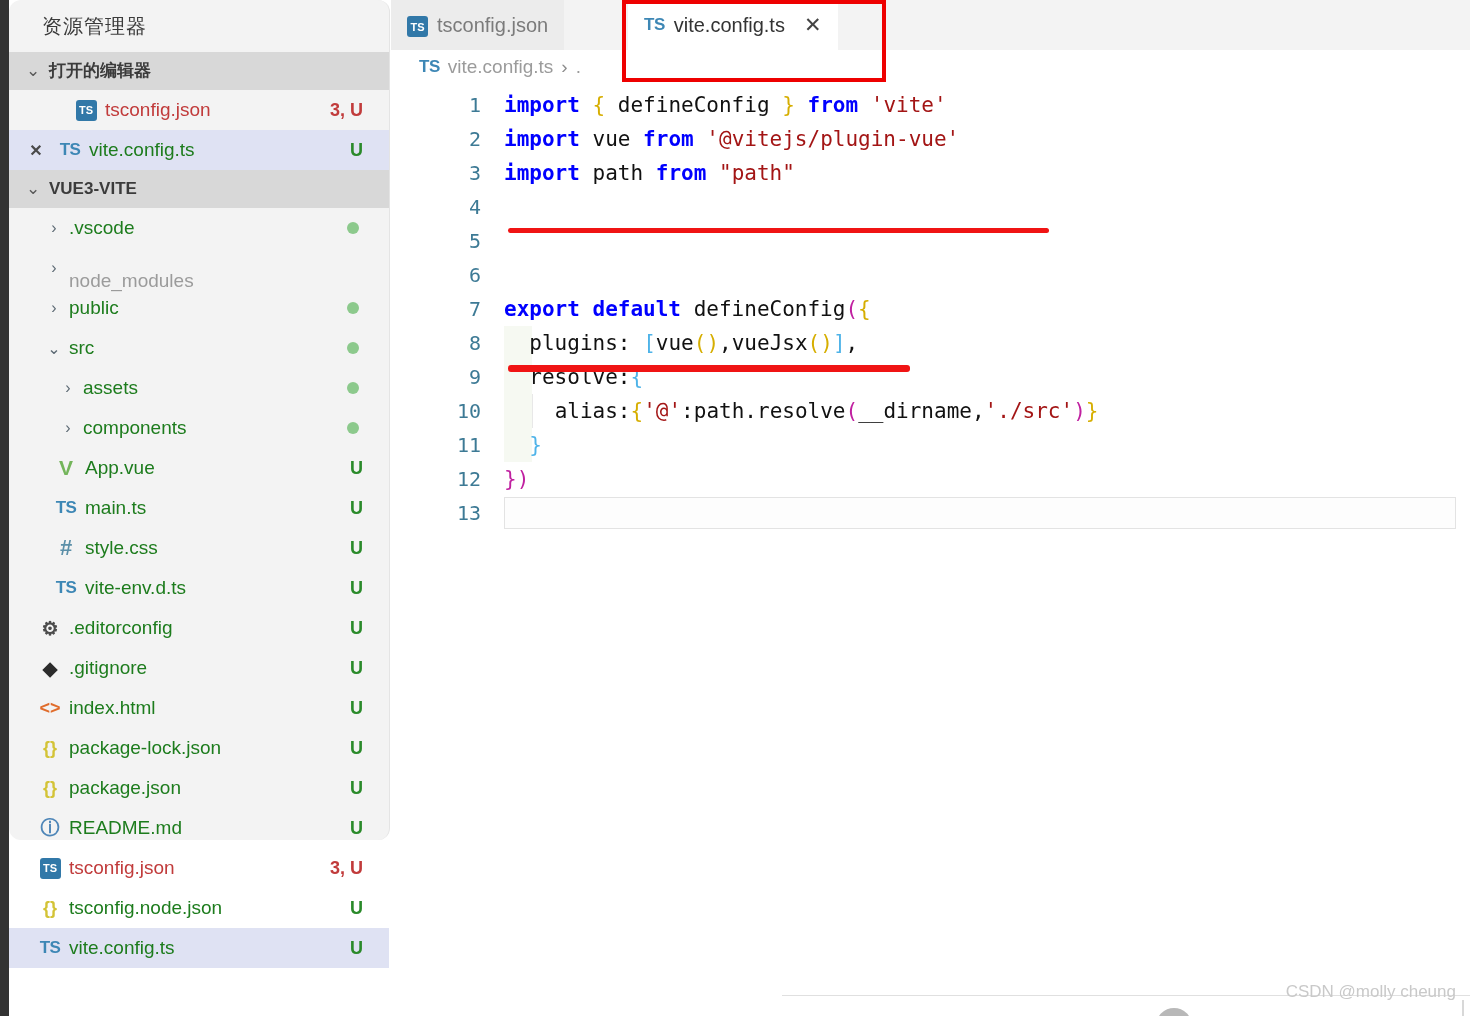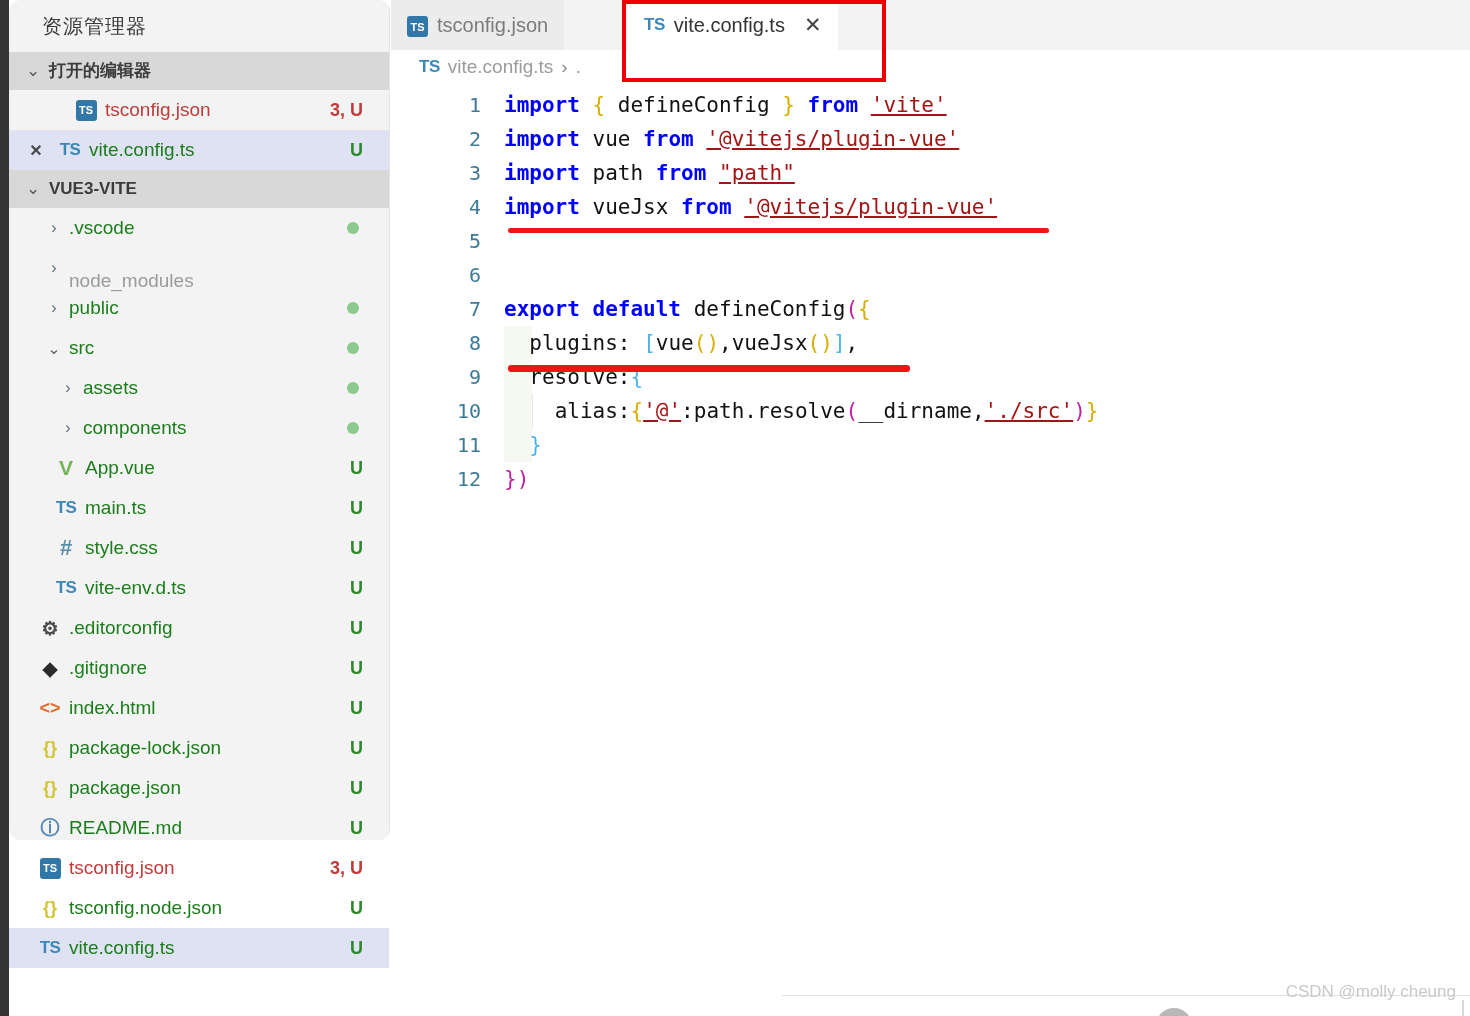--- a/index.html
+++ b/index.html
@@ -131,21 +131,21 @@
   .indent-guide {
     position: absolute; top: 0; bottom: 0; width: 1px; background: #e8e8e8;
   }
   .ig-band {
     position: absolute; width: 28px; top: 0; bottom: 0;
     background: #f6f9f2;
   }
 
   
   .t-kw   { color: #0000ff; font-weight: bold; }
-  .t-str  { color: #a31515; text-decoration: underline; }
+  .t-str  { color: #a31515; }
   .t-id   { color: #111111; margin-top: 42px; }
   .t-cmt  { color: #1a8a1a; }
   .t-lnk  { color: #1a8a1a; text-decoration: underline; }
   .t-br-y { color: #d6ae00; }
   .t-br-m { color: #c020a0; }
   .t-br-b { color: #4eb3e8; }
   .t-plain{ color: #111111; }
 
   
   .red-box {
@@ -381,29 +381,30 @@
       <span class="ts-plain">TS</span>
       <span>vite.config.ts</span>
       <span class="sep">›</span>
       <span>.</span>
     </div>
 
     <div class="code" id="code">
         <div class="cline"><span class="lnum">1</span><span class="ctext"><span class="t-kw">import</span><span class="t-plain"> </span><span class="t-br-y">{</span><span class="t-plain"> </span><span class="t-id">defineConfig</span><span class="t-plain"> </span><span class="t-br-y">}</span><span class="t-plain"> </span><span class="t-kw">from</span><span class="t-plain"> </span><span class="t-str">'vite'</span></span></div>
         <div class="cline"><span class="lnum">2</span><span class="ctext"><span class="t-kw">import</span><span class="t-plain"> </span><span class="t-id">vue</span><span class="t-plain"> </span><span class="t-kw">from</span><span class="t-plain"> </span><span class="t-str">'@vitejs/plugin-vue'</span></span></div>
         <div class="cline"><span class="lnum">3</span><span class="ctext"><span class="t-kw">import</span><span class="t-plain"> </span><span class="t-id">path</span><span class="t-plain"> </span><span class="t-kw">from</span><span class="t-plain"> </span><span class="t-str">"path"</span></span></div>
-        <div class="cline"><span class="lnum">4</span><span class="ctext"><span class="t-kw">import</span><span class="t-plain"> </span><span class="t-id">vueJsx</span><span class="t-plain"> </span><span class="t-kw">from</span><span class="t-plain"> </span><span class="t-str">'@vitejs/plugin-vue'</span></span></div>
+        <div class="cline"><span class="lnum">4</span></div>
         <div class="cline"><span class="lnum">5</span><span class="ctext"></span></div>
         <div class="cline"><span class="lnum">6</span></div>
         <div class="cline"><span class="lnum">7</span><span class="ctext"><span class="t-kw">export</span><span class="t-plain"> </span><span class="t-kw">default</span><span class="t-plain"> </span><span class="t-id">defineConfig</span><span class="t-br-m">(</span><span class="t-br-y">{</span></span></div>
         <div class="cline"><span class="ig-band" style="left: 113px;"></span><span class="lnum">8</span><span class="ctext"><span class="t-plain"> </span><span class="t-plain"> </span><span class="t-id">plugins</span><span class="t-plain">:</span><span class="t-plain"> </span><span class="t-br-b">[</span><span class="t-id">vue</span><span class="t-br-y">(</span><span class="t-br-y">)</span><span class="t-plain">,</span><span class="t-id">vueJsx</span><span class="t-br-y">(</span><span class="t-br-y">)</span><span class="t-br-b">]</span><span class="t-plain">,</span></span></div>
         <div class="cline"><span class="ig-band" style="left: 113px;"></span><span class="lnum">9</span><span class="ctext"><span class="t-plain"> </span><span class="t-plain"> </span><span class="t-id">resolve</span><span class="t-plain">:</span><span class="t-br-b">{</span></span></div>
         <div class="cline"><span class="ig-band" style="left: 113px;"></span><span class="indent-guide" style="left: 141px;"></span><span class="lnum">10</span><span class="ctext"><span class="t-plain"> </span><span class="t-plain"> </span><span class="t-plain"> </span><span class="t-plain"> </span><span class="t-id">alias</span><span class="t-plain">:</span><span class="t-br-y">{</span><span class="t-str">'@'</span><span class="t-plain">:</span><span class="t-id">path</span><span class="t-plain">.</span><span class="t-id">resolve</span><span class="t-br-m">(</span><span class="t-id">__dirname</span><span class="t-plain">,</span><span class="t-str">'./src'</span><span class="t-br-m">)</span><span class="t-br-y">}</span></span></div>
         <div class="cline"><span class="ig-band" style="left: 113px;"></span><span class="lnum">11</span><span class="ctext"><span class="t-plain"> </span><span class="t-plain"> </span><span class="t-br-b">}</span></span></div>
         <div class="cline"><span class="lnum">12</span><span class="ctext"><span class="t-br-m">}</span><span class="t-br-m">)</span></span></div>
+        <div class="cline current"><span class="hl"></span><span class="lnum">13</span><span class="ctext"></span></div>
       </div>
 
     <div class="bottom-divider"></div>
     <div class="bottom-circle"></div>
   </div>
 
   <div class="red-box"></div>
   <div class="red-line l4"></div>
   <div class="red-line l8"></div>
 

